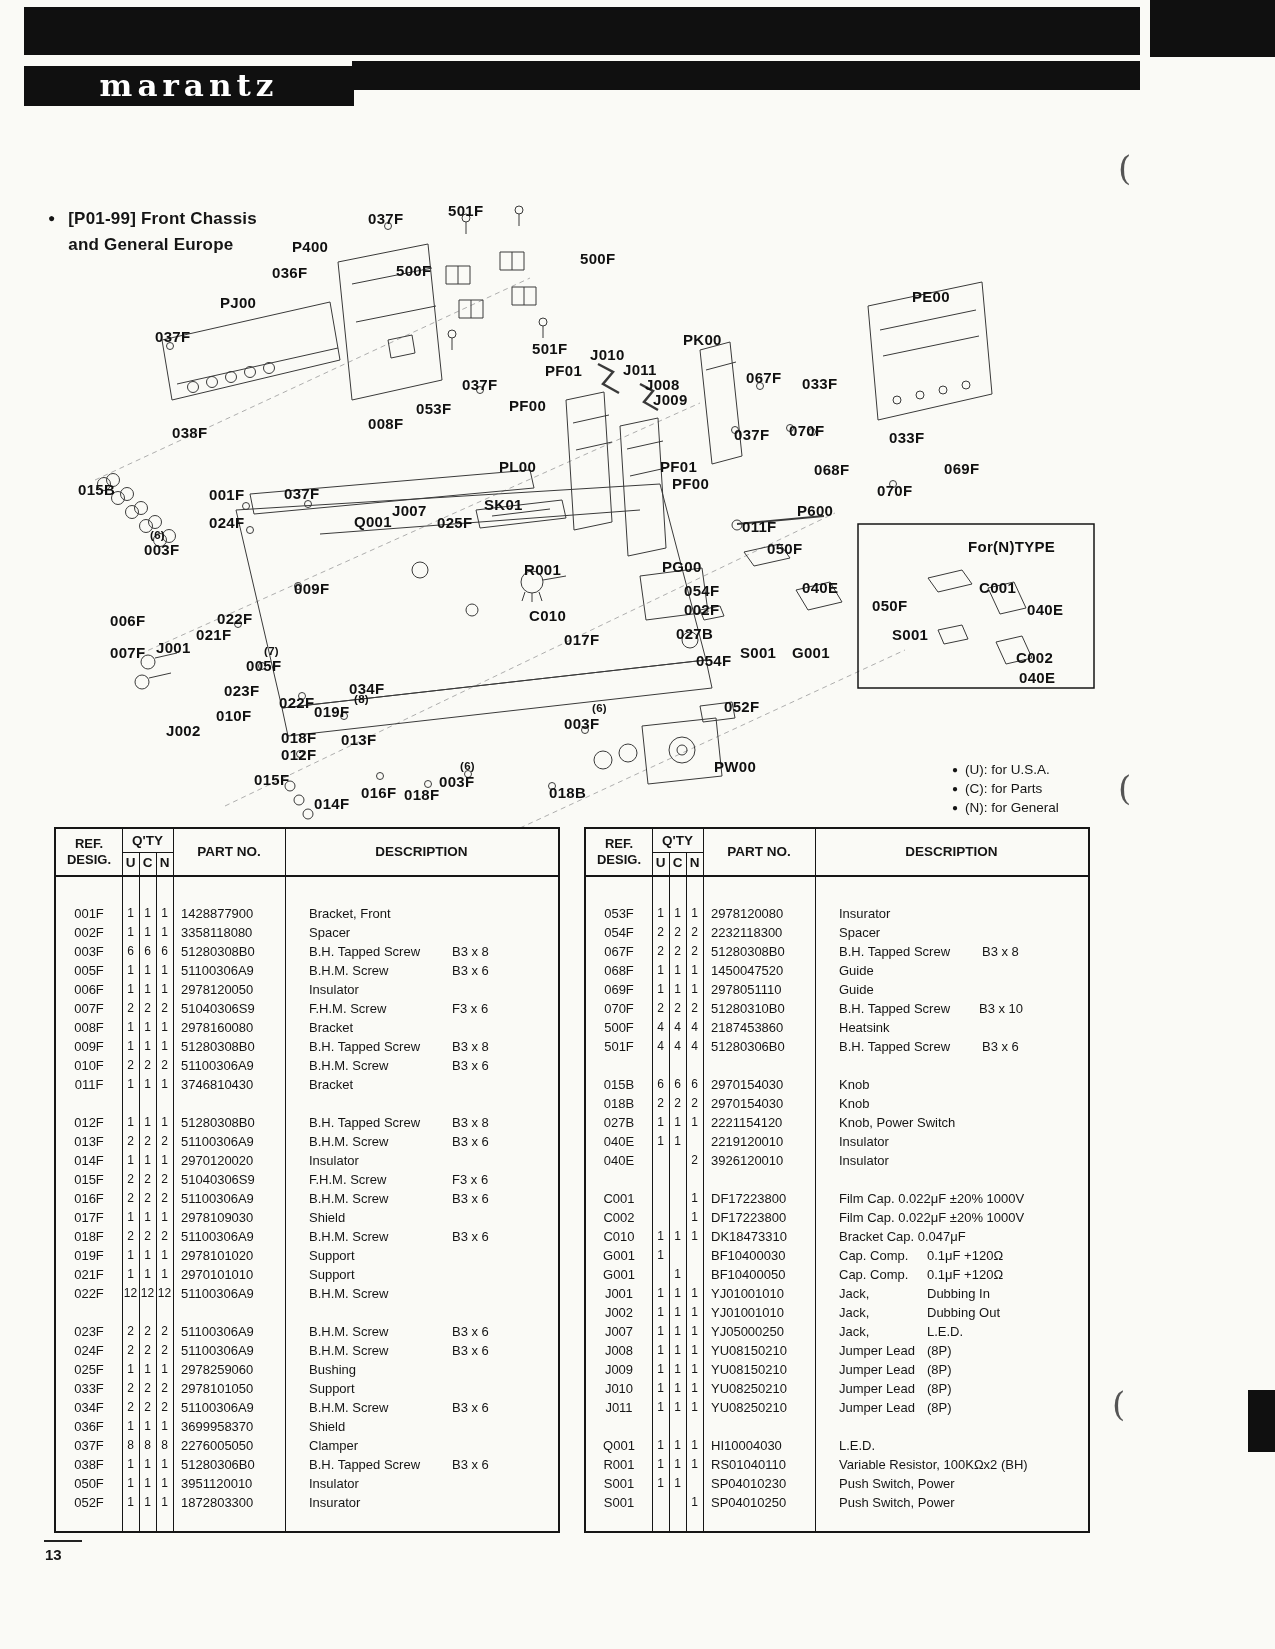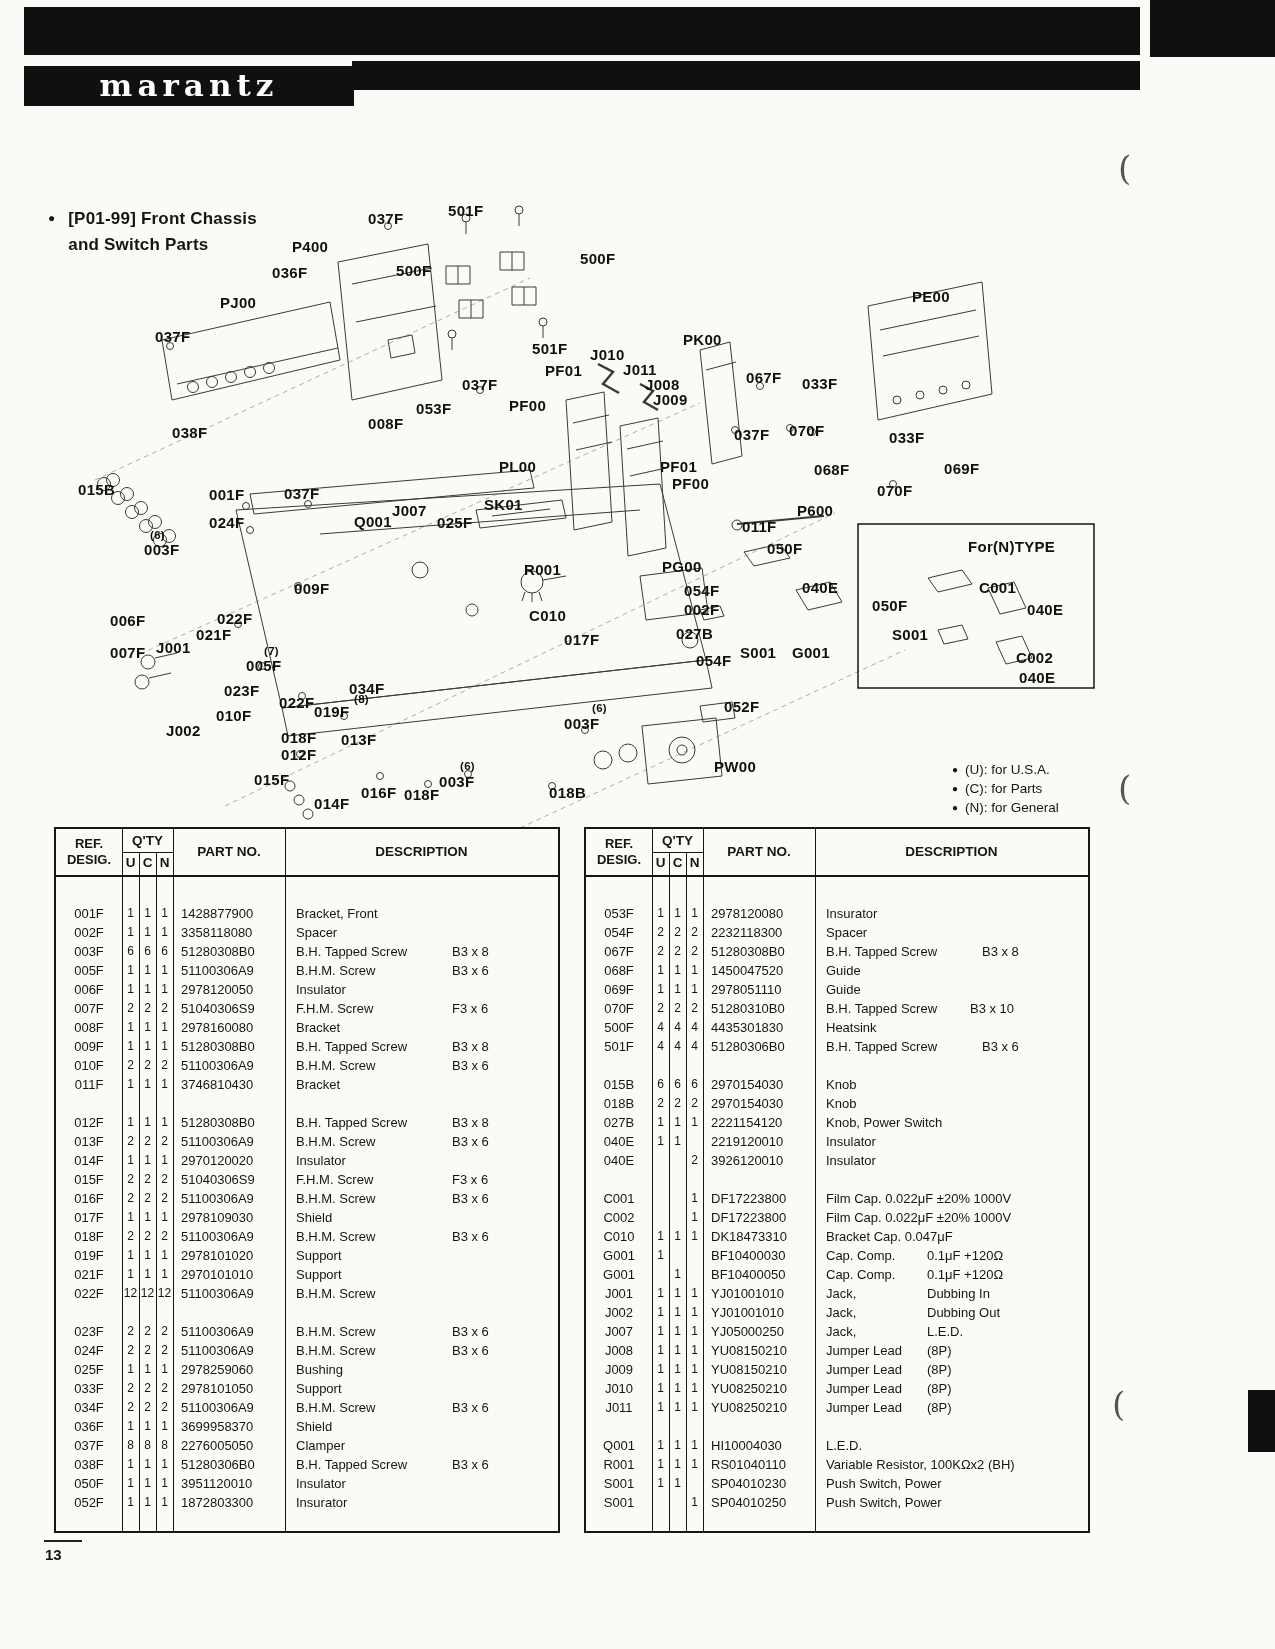--- a/index.html
+++ b/index.html
@@ -35,21 +35,21 @@
   .hline{position:absolute;height:1px;background:#161616}
   .hdrline{position:absolute;left:0;right:0;top:46px;height:2px;background:#161616}
   .hcell{position:absolute;font-weight:bold;font-size:13.5px;text-align:center;line-height:1.2}
   .hcell.two{font-size:13px}
   .rows{position:absolute;left:0;right:0;top:48px}
   .prow{display:flex;height:19px;line-height:19px;font-size:13px}
   .prow.spacer{height:27px}
   .c-ref{width:66px;text-align:center;flex:none}
   .c-q{width:17px;text-align:center;font-size:12px;flex:none}
   .c-part{width:112px;padding-left:8px;box-sizing:border-box;flex:none}
-  .c-desc{flex:1;position:relative;padding-left:11px;box-sizing:border-box;white-space:nowrap}
+  .c-desc{flex:1;position:relative;padding-left:24px;box-sizing:border-box;white-space:nowrap}
   .c-desc .spec{position:absolute;top:0}
   .pageno{position:absolute;left:45px;top:1546px;font-weight:bold;font-size:15px}
   .pagerule{position:absolute;left:44px;top:1540px;width:38px;height:1.5px;background:#222}
 </style>
 </head>
 <body>
 
 <div class="bar top-main"></div>
 <div class="bar top-corner"></div>
 <div class="logo-box">
@@ -58,21 +58,21 @@
 <div class="bar second"></div>
 <div class="right-tick"></div>
 <div class="paren" style="left:1118px;top:148px">(</div>
 <div class="paren" style="left:1118px;top:768px">(</div>
 <div class="paren" style="left:1112px;top:1384px">(</div>
 
 <div class="section-title">
   <span class="bullet">●</span>
   <div>
     <div class="line">[P01-99] Front Chassis</div>
-    <div class="line">and Switch Parts</div>
+    <div class="line">and General Europe</div>
   </div>
 </div>
 
 <div class="diagram">
   <svg class="art" viewBox="0 0 1275 662" xmlns="http://www.w3.org/2000/svg">
     <g stroke="#9a9a9a" stroke-width="0.8" stroke-dasharray="5 4" fill="none">
       <line x1="95" y1="292" x2="530" y2="90"></line>
       <line x1="140" y1="466" x2="700" y2="215"></line>
       <line x1="225" y1="618" x2="835" y2="325"></line>
       <line x1="520" y1="640" x2="905" y2="462"></line>
@@ -652,28 +652,28 @@
         <div class="c-q">1</div>
         <div class="c-part">2978051110</div>
         <div class="c-desc"><span>Guide</span></div>
       </div>
       <div class="prow">
         <div class="c-ref">070F</div>
         <div class="c-q">2</div>
         <div class="c-q">2</div>
         <div class="c-q">2</div>
         <div class="c-part">51280310B0</div>
-        <div class="c-desc"><span>B.H. Tapped Screw</span><span class="spec" style="left: 155px;">B3 x 10</span></div>
+        <div class="c-desc"><span>B.H. Tapped Screw</span><span class="spec" style="left: 164px;">B3 x 10</span></div>
       </div>
       <div class="prow">
         <div class="c-ref">500F</div>
         <div class="c-q">4</div>
         <div class="c-q">4</div>
         <div class="c-q">4</div>
-        <div class="c-part">4435301830</div>
+        <div class="c-part">2187453860</div>
         <div class="c-desc"><span>Heatsink</span></div>
       </div>
       <div class="prow">
         <div class="c-ref">501F</div>
         <div class="c-q">4</div>
         <div class="c-q">4</div>
         <div class="c-q">4</div>
         <div class="c-part">51280306B0</div>
         <div class="c-desc"><span>B.H. Tapped Screw</span><span class="spec" style="left: 167px;">B3 x 6</span></div>
       </div>

